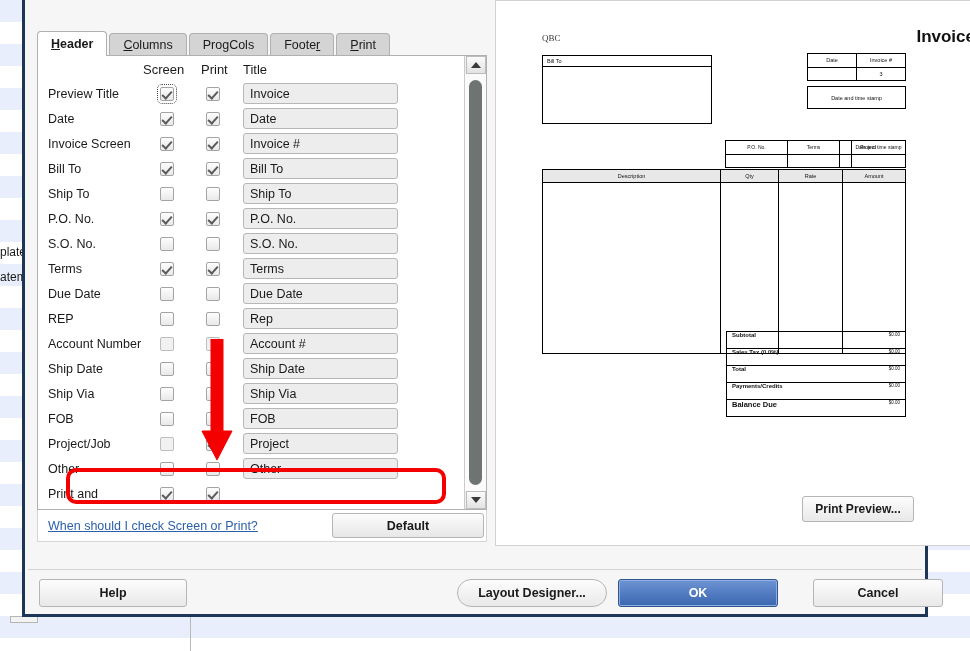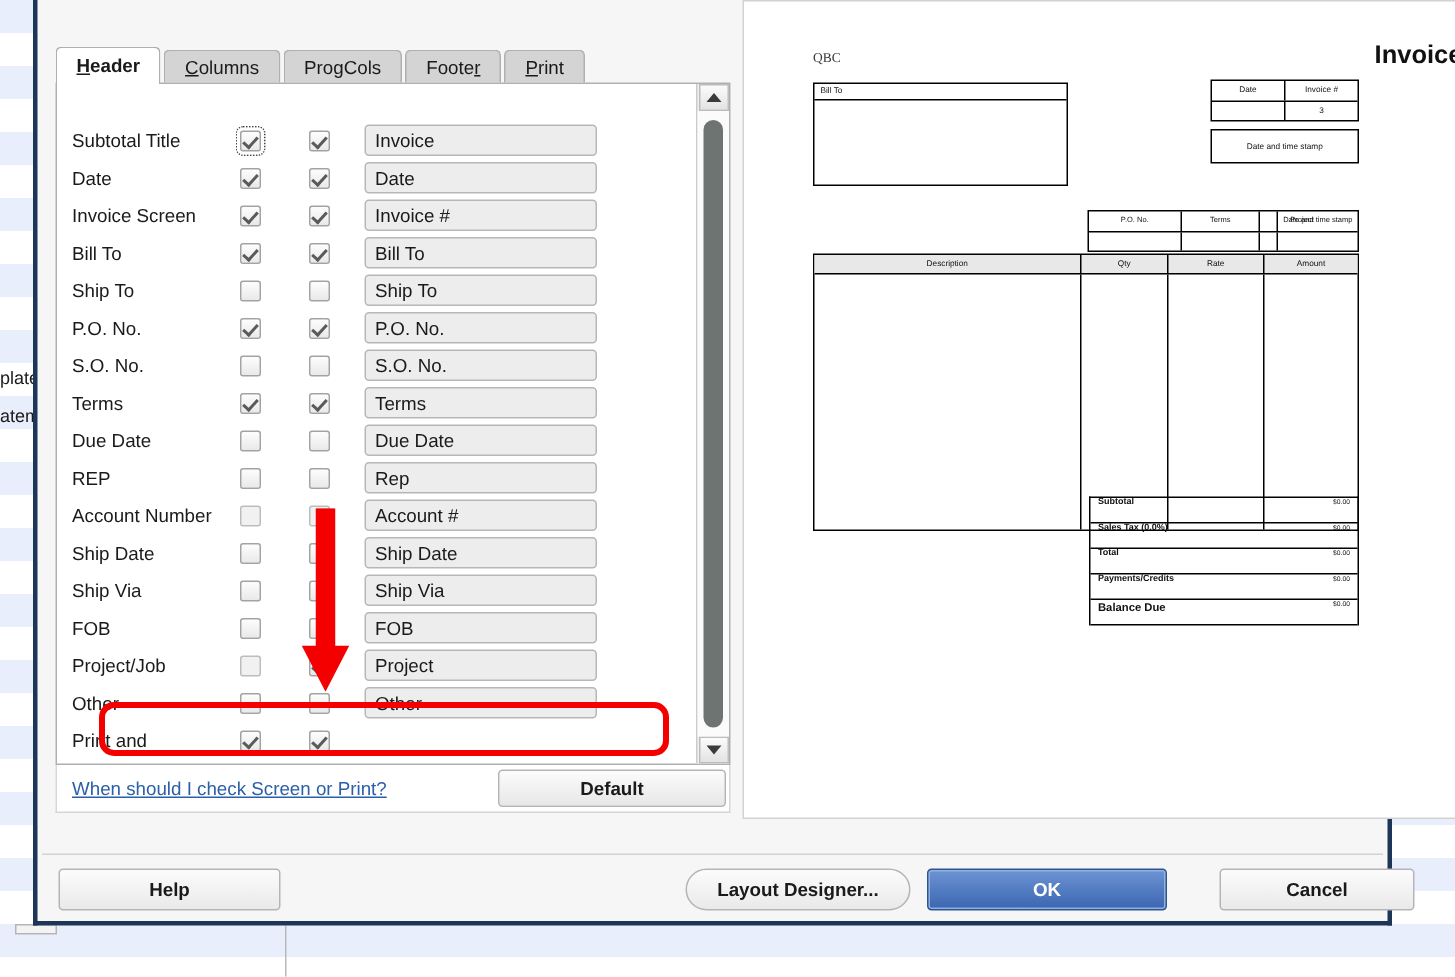--- a/index.html
+++ b/index.html
@@ -307,23 +307,28 @@
 
   <div id="tabstrip">
       <div class="tab active"><u>H</u>eader</div>
       <div class="tab"><u>C</u>olumns</div>
       <div class="tab">Pro<u>g</u> Cols</div>
       <div class="tab">Foote<u>r</u></div>
       <div class="tab"><u>P</u>rint</div>
     </div>
 
   <div id="list-panel">
+    <div id="col-heads">
+      <span id="ch-screen">Screen</span>
+      <span id="ch-print">Print</span>
+      <span id="ch-title">Title</span>
+    </div>
     <div id="rows">
         <div class="row">
-          <span class="lbl">Subtotal Title</span>
+          <span class="lbl">Preview Title</span>
           <span class="cb cb-screen checked focus"></span>
           <span class="cb cb-print checked"></span>
           <span class="tf">Invoice</span>
         </div>
         <div class="row">
           <span class="lbl">Date</span>
           <span class="cb cb-screen checked"></span>
           <span class="cb cb-print checked"></span>
           <span class="tf">Date</span>
         </div>
@@ -507,20 +512,21 @@
           <div class="trow">
             <span class="tlabel">Payments/Credits</span>
             <span class="tval">$0.00</span>
           </div>
           <div class="trow">
             <span class="tlabel big">Balance Due</span>
             <span class="tval">$0.00</span>
           </div>
         </div>
 
+      <div id="btn-preview">Print Preview...</div>
     </div>
   </div>
 
   <div id="footer-sep"></div>
   <div class="btn" id="btn-help">Help</div>
   <div class="btn" id="btn-layout">Layout Designer...</div>
   <div class="btn" id="btn-ok">OK</div>
   <div class="btn" id="btn-cancel">Cancel</div>
 
   <svg id="ann-arrow" viewBox="0 0 32 122">

